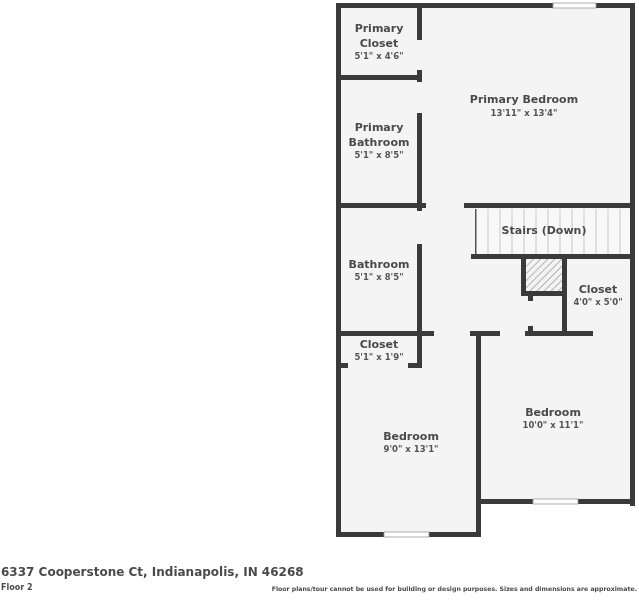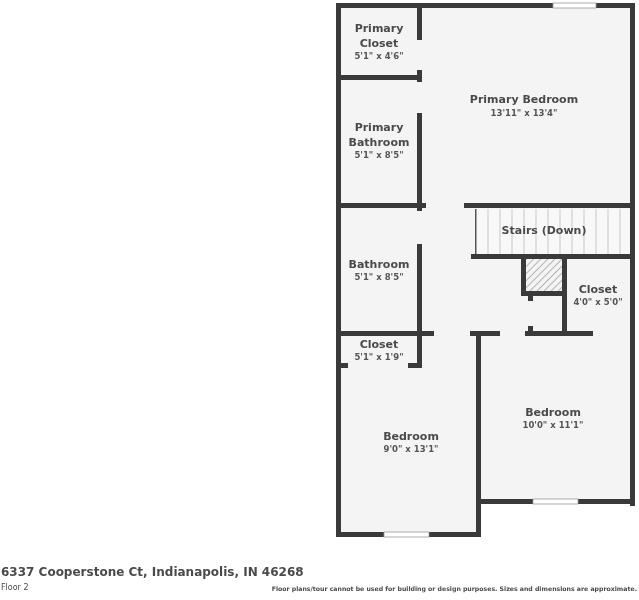--- a/index.html
+++ b/index.html
@@ -1,21 +1,21 @@
 <!DOCTYPE html>
 <html><head>
 <meta charset="utf-8">
 <style>
   html,body{margin:0;padding:0;background:#ffffff;}
   body{width:639px;height:600px;position:relative;overflow:hidden;font-family:"DejaVu Sans","Liberation Sans",sans-serif;}
   #plan{position:absolute;left:0;top:0;}
   .rname{font-family:"DejaVu Sans",sans-serif;font-size:11px;font-weight:bold;fill:#4a4a4a;text-anchor:middle;}
   .rdim{font-family:"DejaVu Sans",sans-serif;font-size:8.5px;font-weight:bold;fill:#555;text-anchor:middle;}
   .footer-address{position:absolute;left:1px;top:565px;font-size:12px;font-weight:bold;color:#4a4a4a;}
-  .footer-floor{position:absolute;left:1px;top:583px;font-size:8px;font-weight:normal;color:#4a4a4a;}
+  .footer-floor{position:absolute;left:1px;top:583px;font-size:8px;font-weight:bold;color:#4a4a4a;}
   .footer-disclaimer{position:absolute;right:2px;top:585px;font-size:6.2px;font-weight:bold;color:#4a4a4a;white-space:nowrap;}
 </style>
 </head>
 <body>
 
 <svg id="plan" width="639" height="600" viewBox="0 0 639 600">
   <defs>
     <pattern id="hatch" patternUnits="userSpaceOnUse" width="5" height="5" patternTransform="rotate(45)">
       <line x1="0" y1="0" x2="0" y2="5" stroke="#777" stroke-width="1"></line>
     </pattern>

